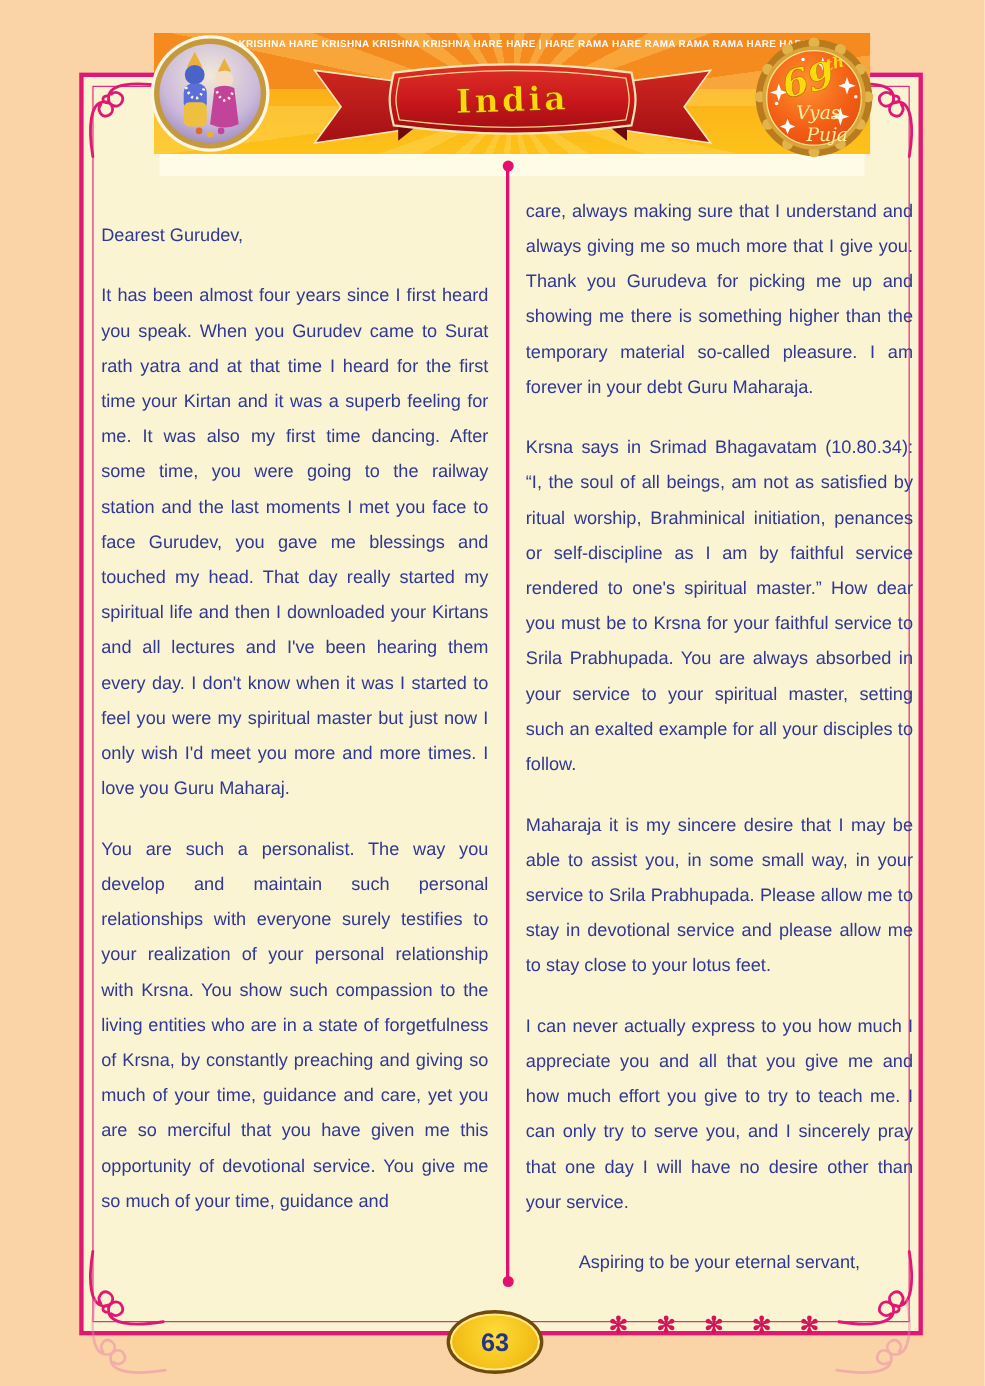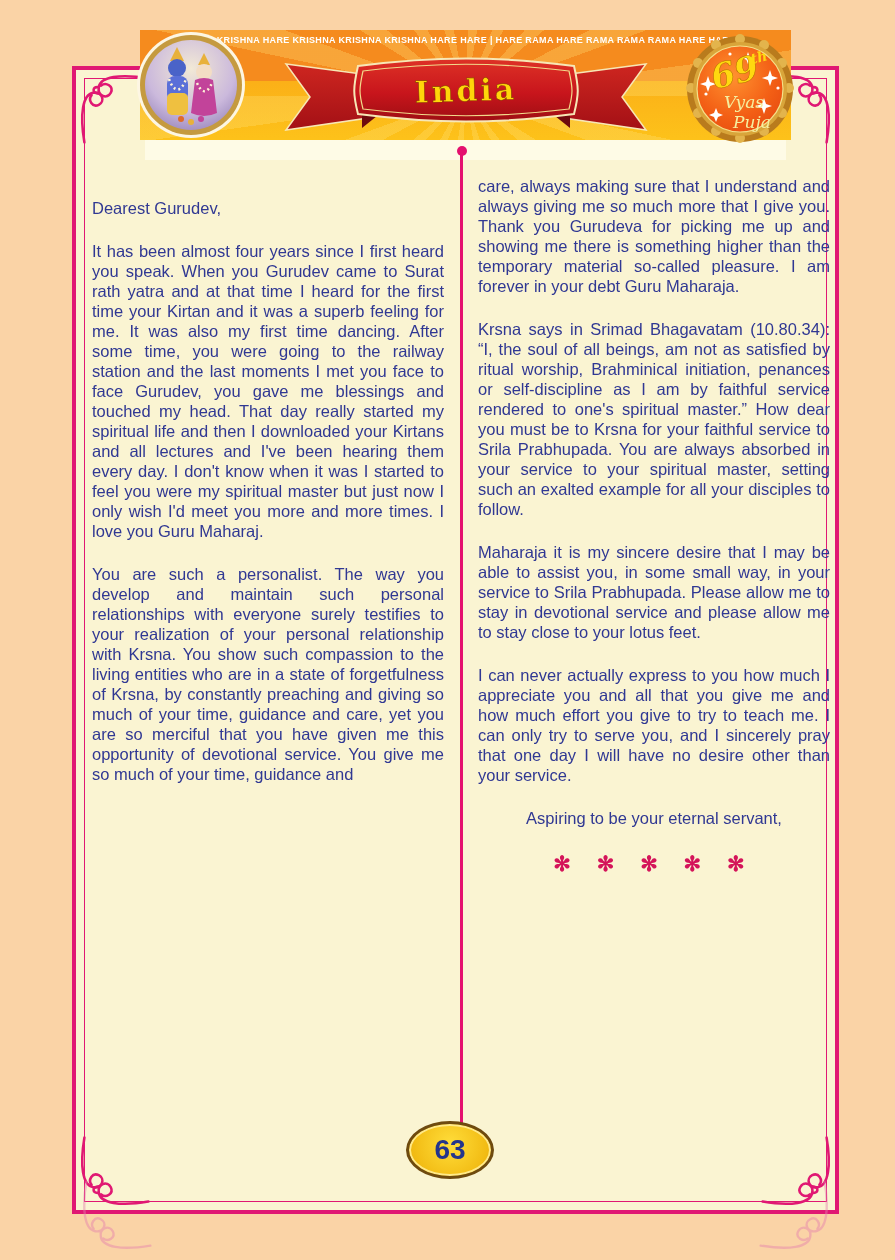--- a/index.html
+++ b/index.html
@@ -55,44 +55,44 @@
   .divider::before,.divider::after{
     content:"";position:absolute;left:-3.5px;width:10px;height:10px;border-radius:50%;
     background:#E4106E;
   }
   .divider::before{top:-4px;}
   .divider::after{bottom:-4px;}
 
   
   .col{
     position:absolute;width:352px;z-index:5;
-    color:#303893;font-size:16.5px;line-height:20px;
+    color:#303893;font-size:16.5px;line-height:32px;
     text-align:justify;
   }
   .col-left{left:92px;top:198px;}
   .col-right{left:478px;top:176px;}
   .col p{margin:0 0 23px 0;}
   .salutation{margin:0;}
   .closing-line,.sig-line{text-align:center;margin:0;}
   .closing-line{margin-bottom:23px;}
   .sig-block{margin-top:23px;}
   .end-ornament{
     text-align:center;color:#D4145A;font-size:21px;font-weight:bold;
     letter-spacing:10px;margin-top:26px;
   }
 
   
   .page-badge{
-    position:absolute;left:406px;top:1121px;width:82px;height:52px;z-index:9;
+    position:absolute;left:406px;top:1191px;width:82px;height:52px;z-index:9;
     border-radius:50%;
     background:radial-gradient(circle at 50% 38%,#FFDD3A,#F2BC14 70%,#E3A90E);
     border:3px solid #6E4A0F;
     box-shadow:inset 0 0 0 2px #FFE98A;
     display:flex;align-items:center;justify-content:center;
-    color:#23348C;font-weight:bold;font-size:28px;
+    color:#23348C;font-weight:bold;font-size:23px;
   }
 </style>
 </head>
 <body>
 
 <div class="frame-fill"></div>
 <div class="frame-inner"></div>
 
 <svg class="flourish fl-tl" viewBox="0 0 90 90">
   <g fill="none" stroke="#E01873" stroke-width="3.2" stroke-linecap="round">

